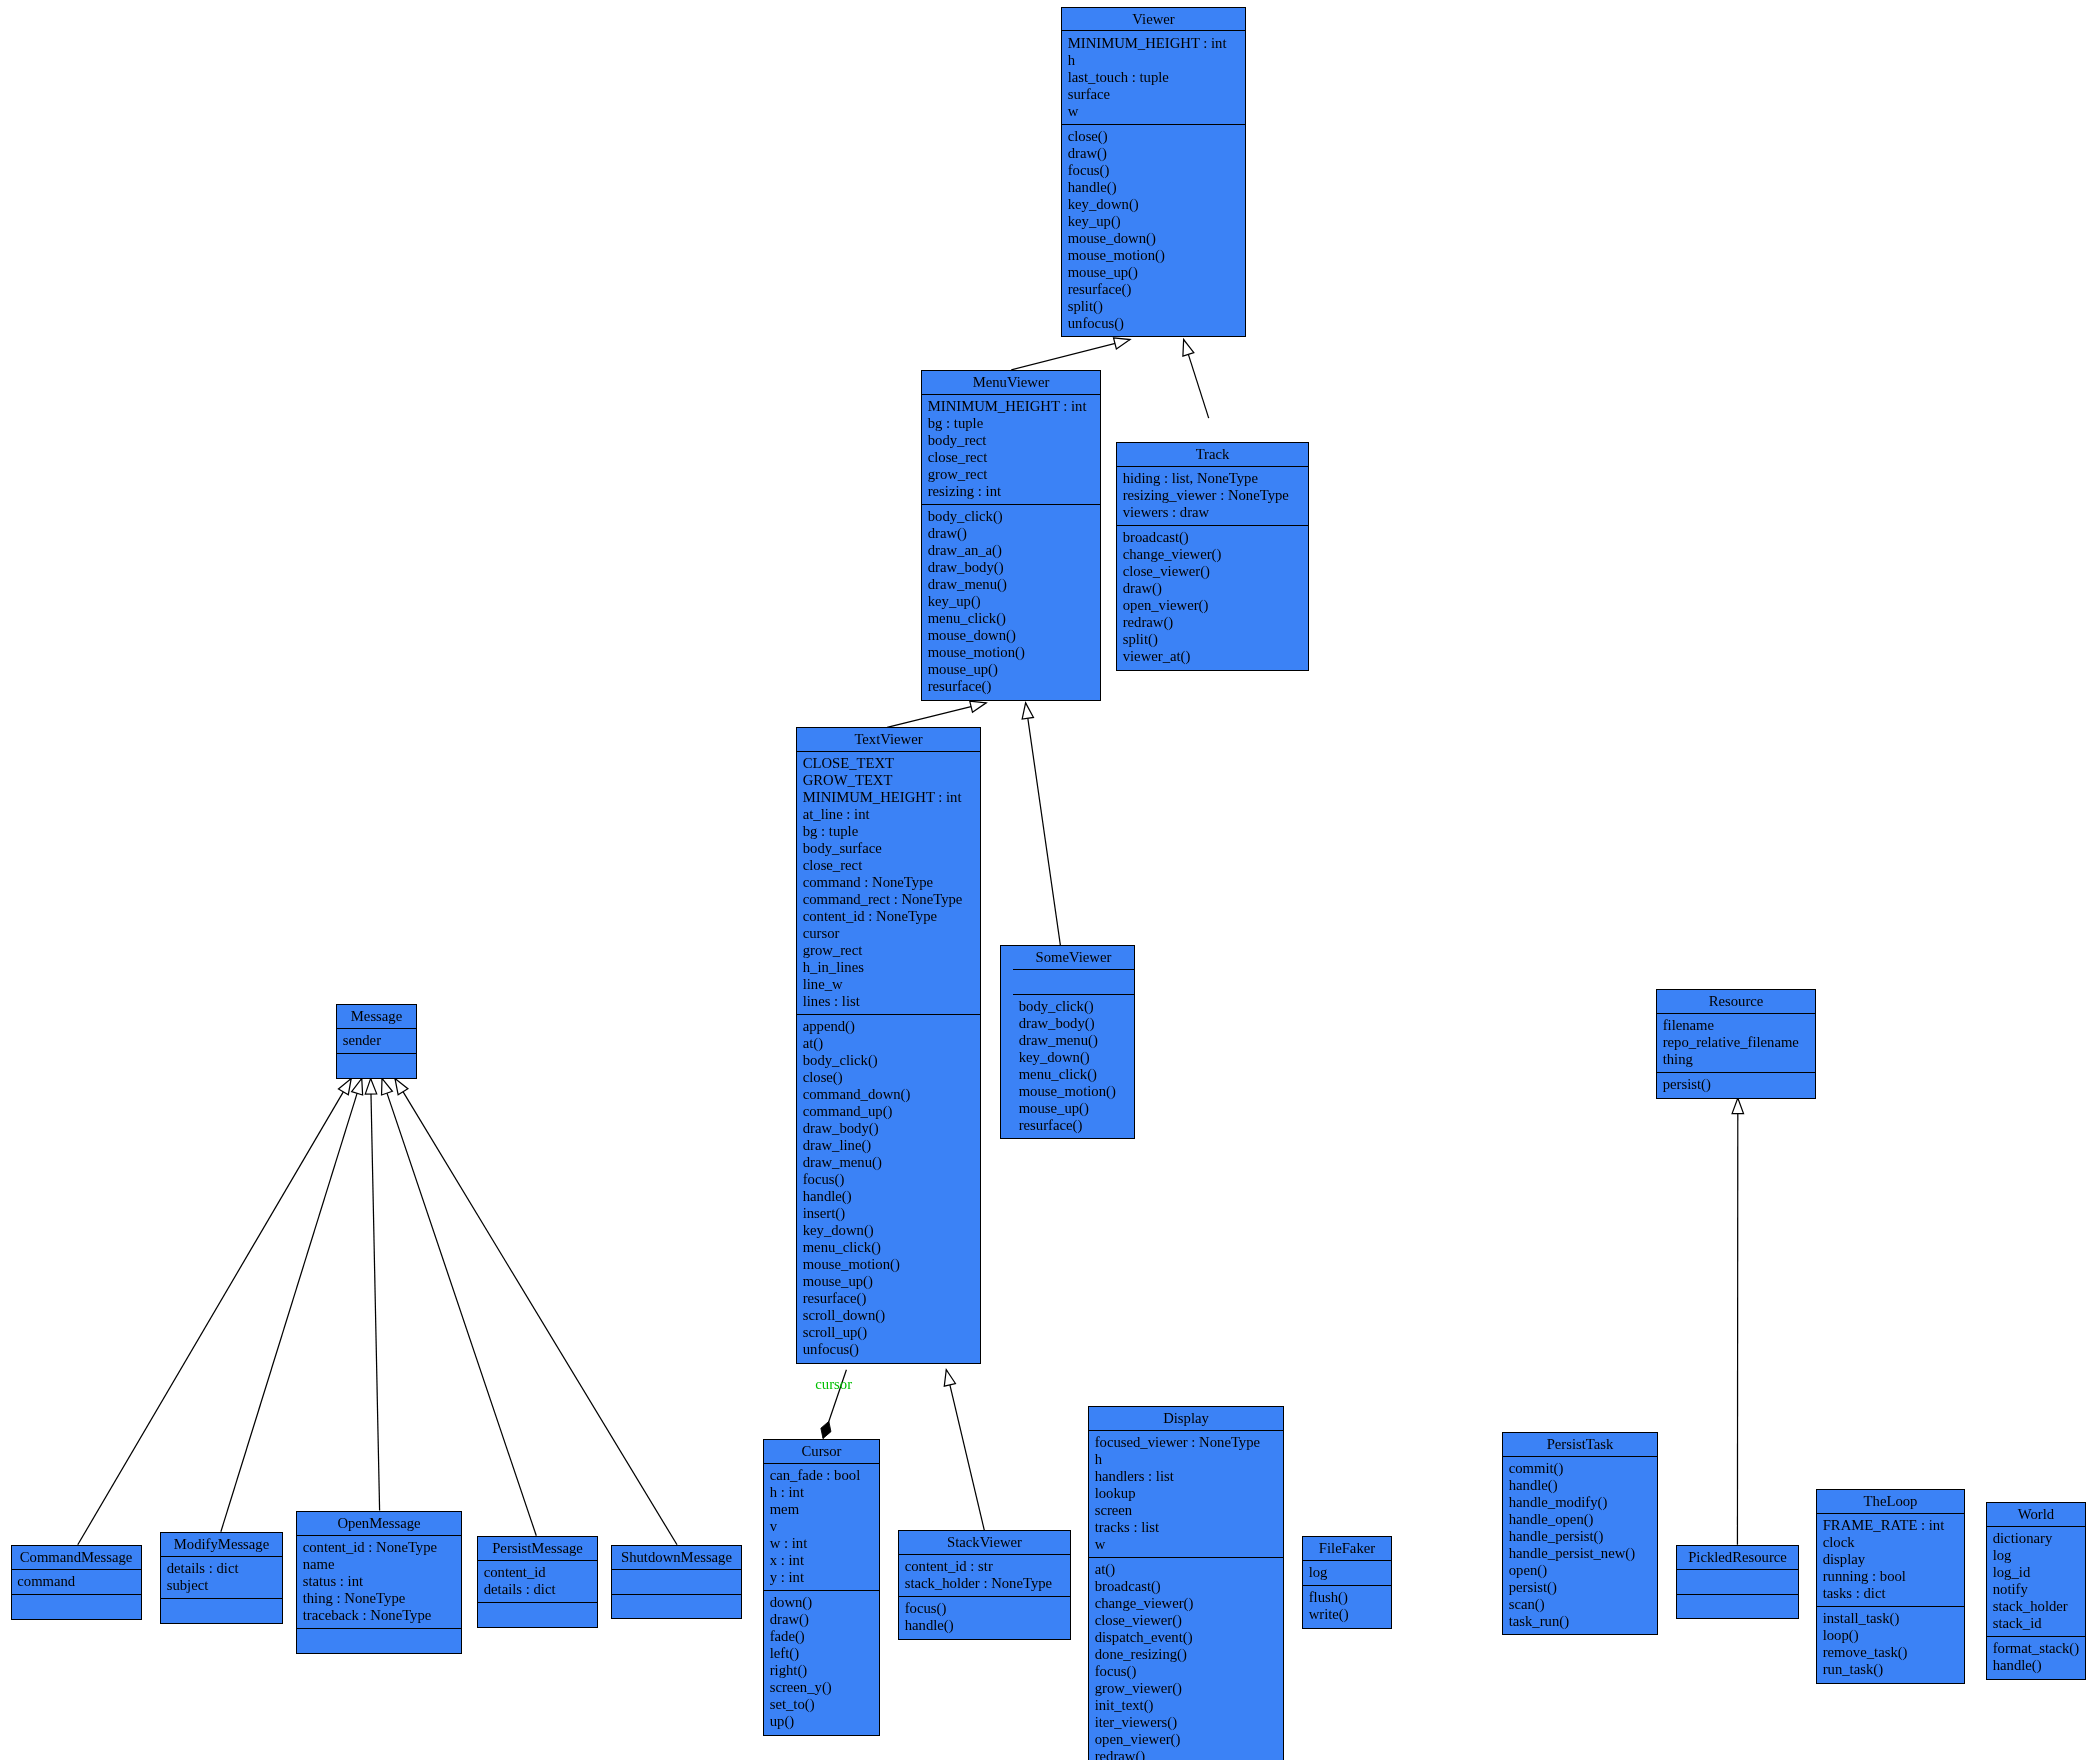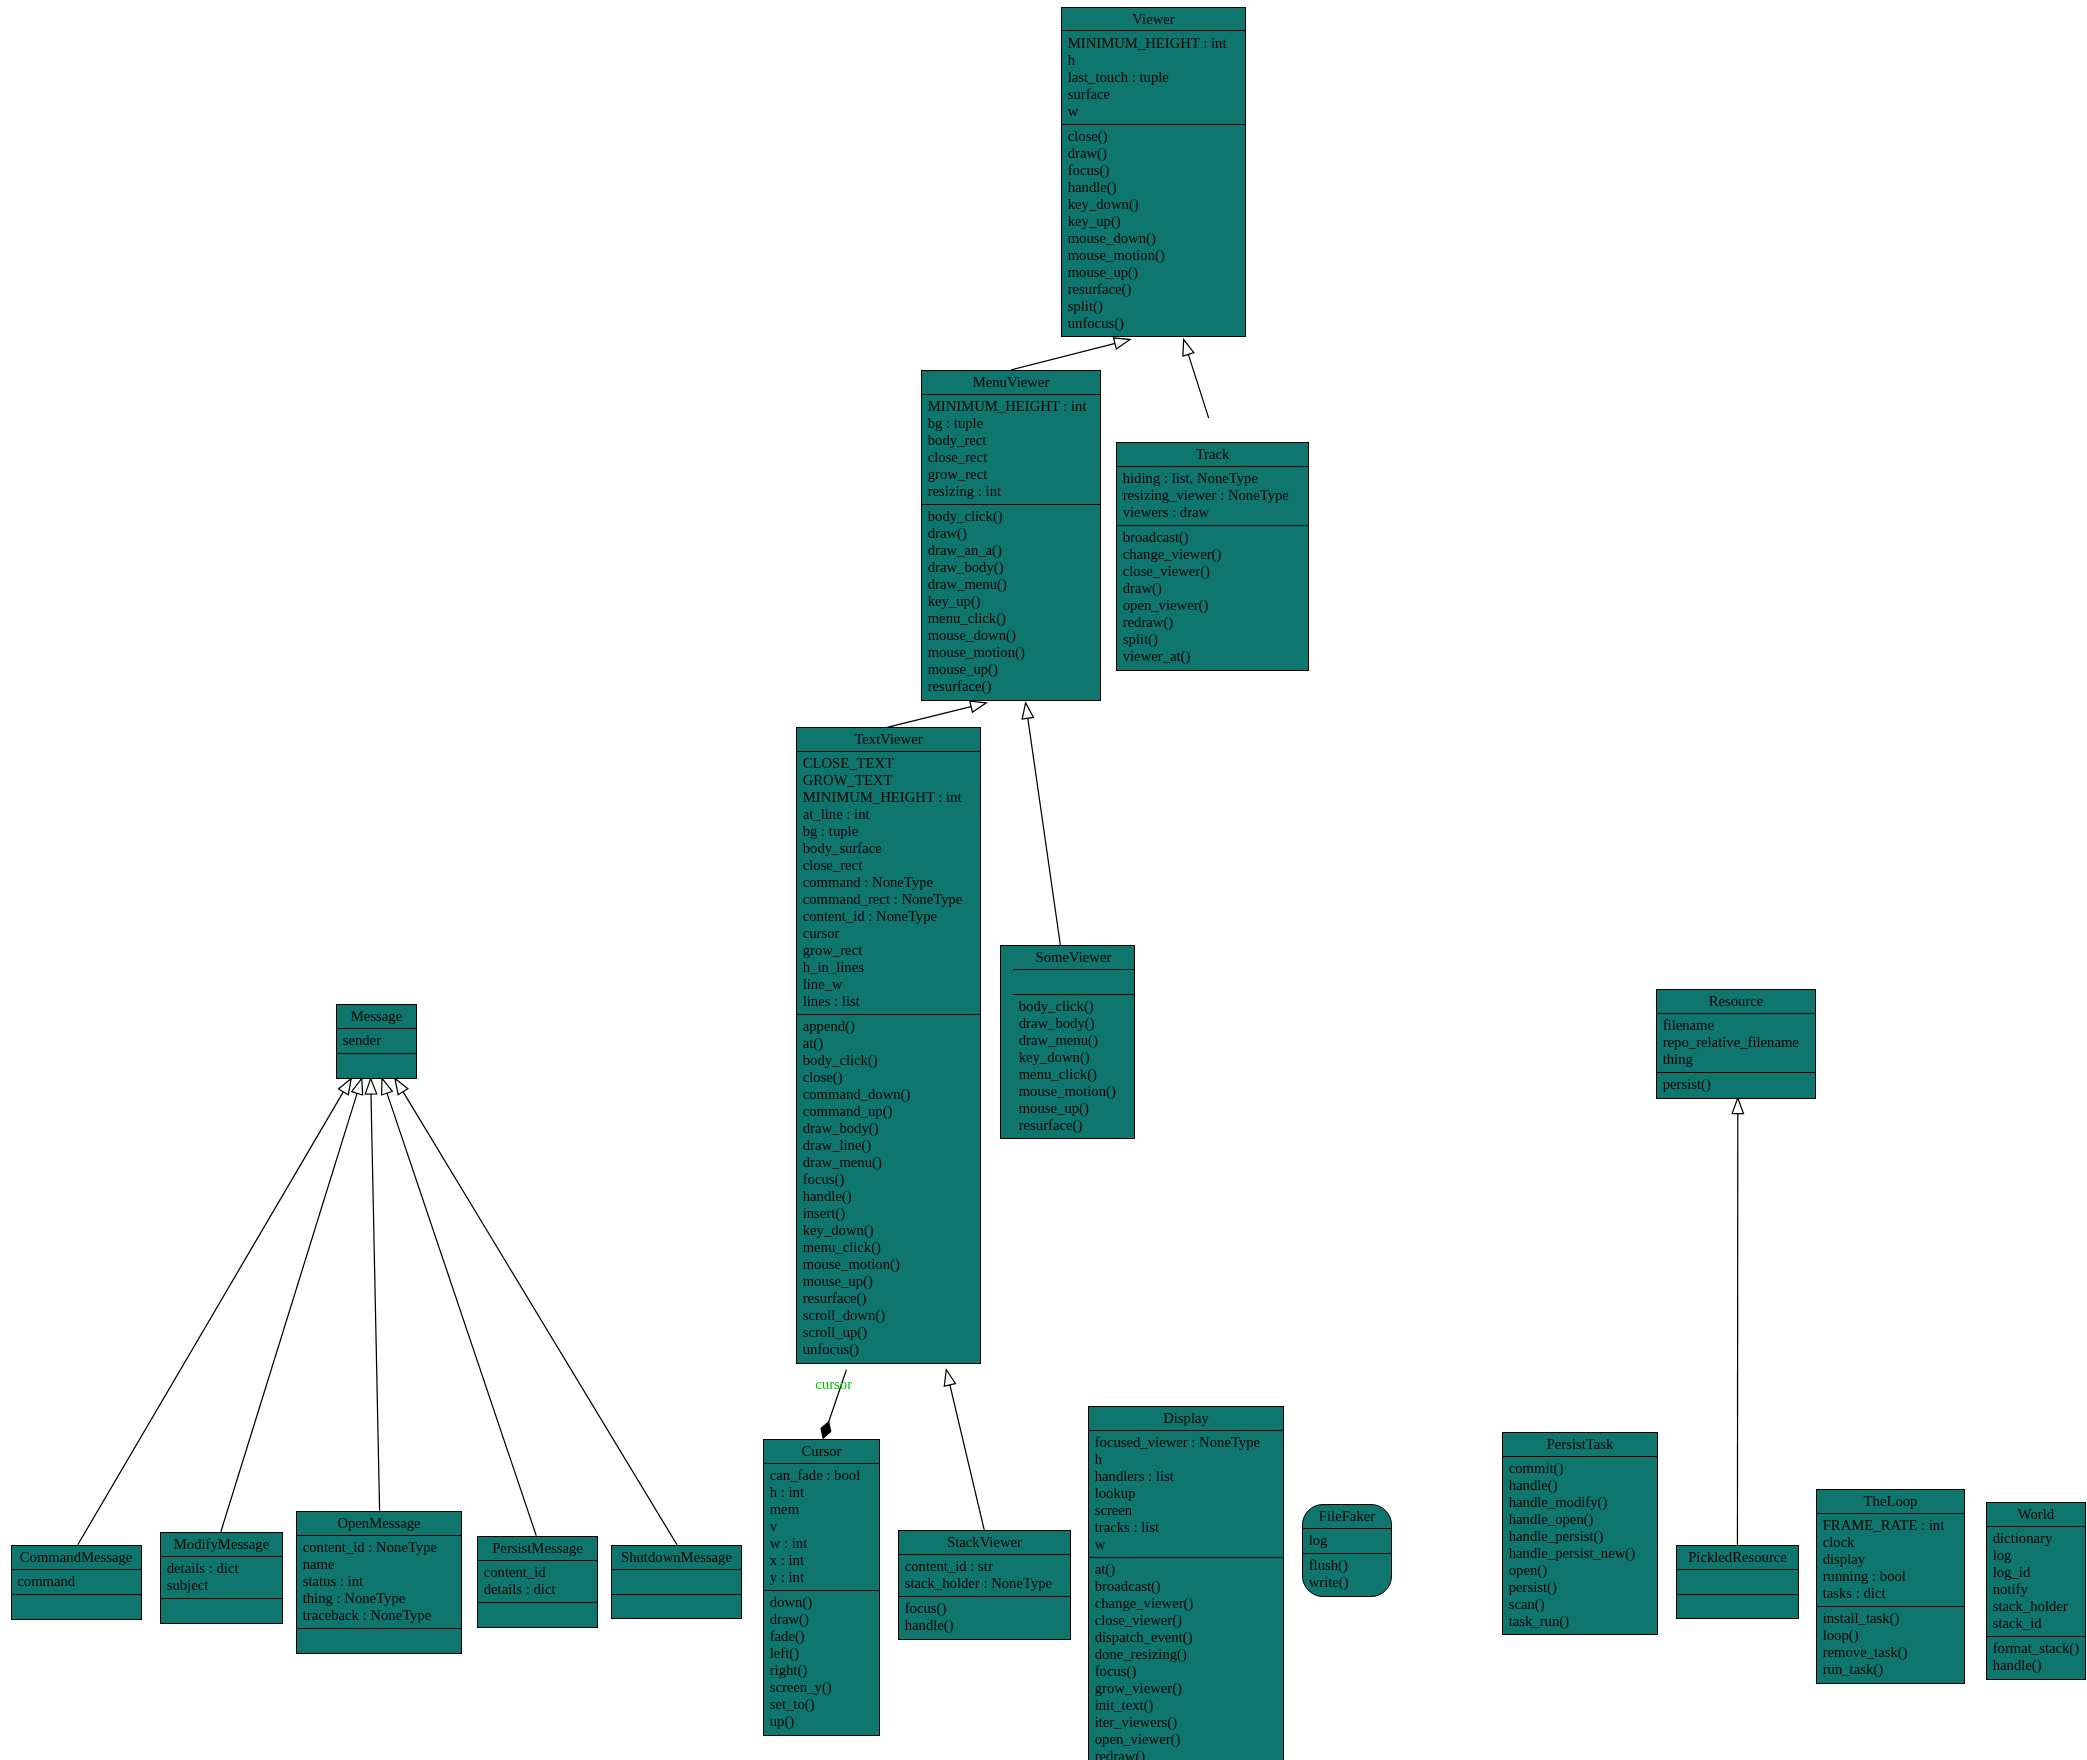--- a/index.html
+++ b/index.html
@@ -24,21 +24,21 @@
     stroke: #000;
     stroke-width: 1.5;
   }
   #edges-layer text {
     font-family: "Liberation Serif", "DejaVu Serif", serif;
     font-size: 18px;
   }
   .uml-class {
     position: absolute;
     border: 1.2px solid #000;
-    background: #0f766e;
+    background: #3b82f6;
     color: #000;
     font-size: 14.7px;
     line-height: 17px;
   }
   .uml-title {
     text-align: center;
     padding: 3.3px 6.5px 2.5px;
     white-space: nowrap;
   }
   .uml-section {
@@ -297,21 +297,21 @@
         <div class="uml-line">dispatch_event()</div>
         <div class="uml-line">done_resizing()</div>
         <div class="uml-line">focus()</div>
         <div class="uml-line">grow_viewer()</div>
         <div class="uml-line">init_text()</div>
         <div class="uml-line">iter_viewers()</div>
         <div class="uml-line">open_viewer()</div>
         <div class="uml-line">redraw()</div>
       </div>
     </div>
-    <div class="uml-class" style="left: 1302px; top: 1504px; width: 88px; border-radius: 21px;">
+    <div class="uml-class" style="left: 1302px; top: 1536px; width: 88px;">
       <div class="uml-title">FileFaker</div>
       <div class="uml-section">
         <div class="uml-line">log</div>
       </div>
       <div class="uml-section">
         <div class="uml-line">flush()</div>
         <div class="uml-line">write()</div>
       </div>
     </div>
     <div class="uml-class" style="left: 1502px; top: 1432px; width: 154px;">

